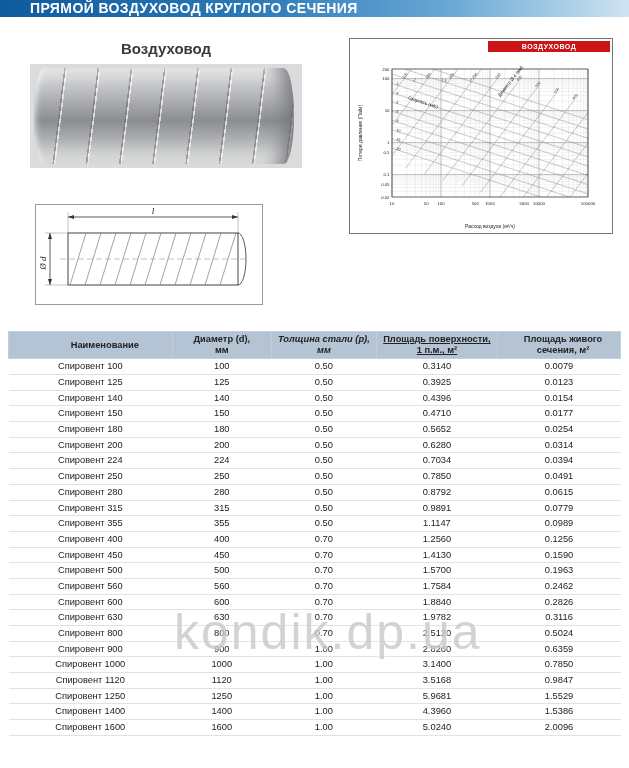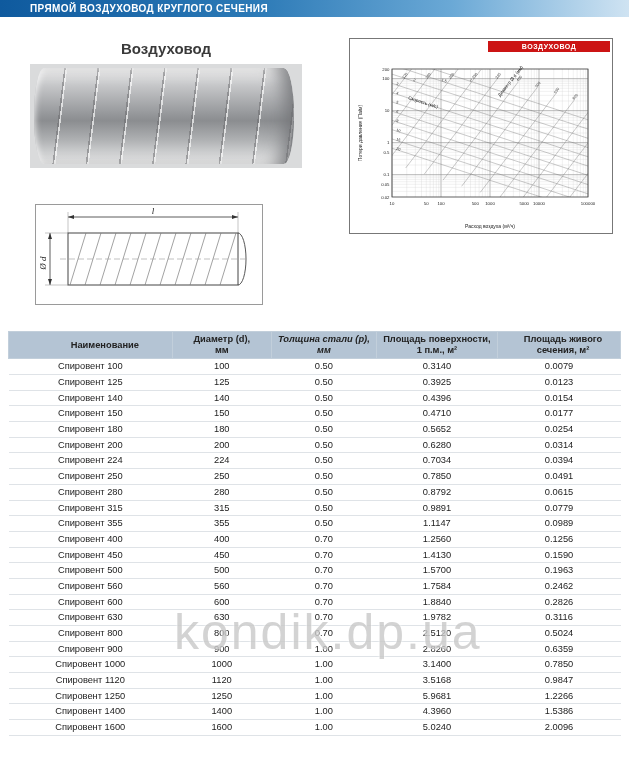--- a/index.html
+++ b/index.html
@@ -1,21 +1,21 @@
 <!DOCTYPE html>
 <html><head>
 <meta charset="utf-8">
 <style>
   html,body{margin:0;padding:0;background:#fff;}
   .page{position:relative;width:629px;height:768px;background:#fff;overflow:hidden;
         font-family:"Liberation Sans", sans-serif;color:#222;}
 
   .topbar{position:absolute;left:0;top:0;width:629px;height:17px;
     background:linear-gradient(90deg,#0f5a9e 0%,#2b79b6 40%,#6ba9d6 72%,#cfe3f2 100%);
-    color:#fff;font-size:10px;font-weight:bold;line-height:17px;padding-left:30px;
+    color:#fff;font-size:14px;font-weight:bold;line-height:17px;padding-left:30px;
     box-sizing:border-box;letter-spacing:.4px;}
 
   .title{position:absolute;left:30px;top:40px;width:272px;text-align:center;
     font-size:15px;font-weight:bold;color:#3a3a3a;}
 
   .photo-panel{position:absolute;left:30px;top:64px;width:272px;height:104px;background:#dadbdc;}
   .duct{position:absolute;left:4px;top:4px;width:260px;height:96px;border-radius:10px/46px;
     background:
       repeating-linear-gradient(97deg, rgba(255,255,255,0) 0 30px, rgba(105,105,108,.5) 30px 31.5px, rgba(255,255,255,.65) 31.5px 33px),
       linear-gradient(180deg,#f0f0f0 0,#c6c7c9 18%,#9a9c9f 45%,#8b8d90 55%,#afb1b3 75%,#d7d8d9 92%,#e8e8e8 100%);
@@ -32,21 +32,21 @@
   .chart-box svg{position:absolute;left:0;top:0;}
 
   table.spec{position:absolute;left:8px;top:331px;width:613px;border-collapse:collapse;
     font-size:9.3px;color:#222;table-layout:fixed;}
   table.spec th{background:#b4c4d4;font-weight:bold;padding:2px 3px;border:1px solid #c2cfdb;
     line-height:1.2;white-space:pre-line;text-align:center;vertical-align:middle;font-size:9.3px;}
   table.spec td{border-bottom:1px solid #dfe3e7;padding:2px 3px;text-align:center;line-height:1.15;}
   table.spec th:nth-child(1){width:24%;padding-left:32px;}
   table.spec th:nth-child(2){width:17%;}
   table.spec th:nth-child(3){width:18%;font-style:italic;}
-  table.spec th:nth-child(4){width:21%;}
+  table.spec th:nth-child(4){width:21%;text-decoration:underline;}
   table.spec th:nth-child(5){width:20%;padding-left:11px;}
 
   .watermark{position:absolute;left:174px;top:603px;font-size:50px;color:#c9c9c9;opacity:.8;
     text-shadow:0 0 3px #fff,0 0 1px #fff;white-space:nowrap;z-index:5;pointer-events:none;letter-spacing:2px;}
 </style>
 </head>
 <body>
 
 <div class="page">
 
@@ -409,21 +409,21 @@
           <td>1120</td>
           <td>1.00</td>
           <td>3.5168</td>
           <td>0.9847</td>
         </tr>
         <tr>
           <td>Спировент 1250</td>
           <td>1250</td>
           <td>1.00</td>
           <td>5.9681</td>
-          <td>1.2266</td>
+          <td>1.5529</td>
         </tr>
         <tr>
           <td>Спировент 1400</td>
           <td>1400</td>
           <td>1.00</td>
           <td>4.3960</td>
           <td>1.5386</td>
         </tr>
         <tr>
           <td>Спировент 1600</td>

